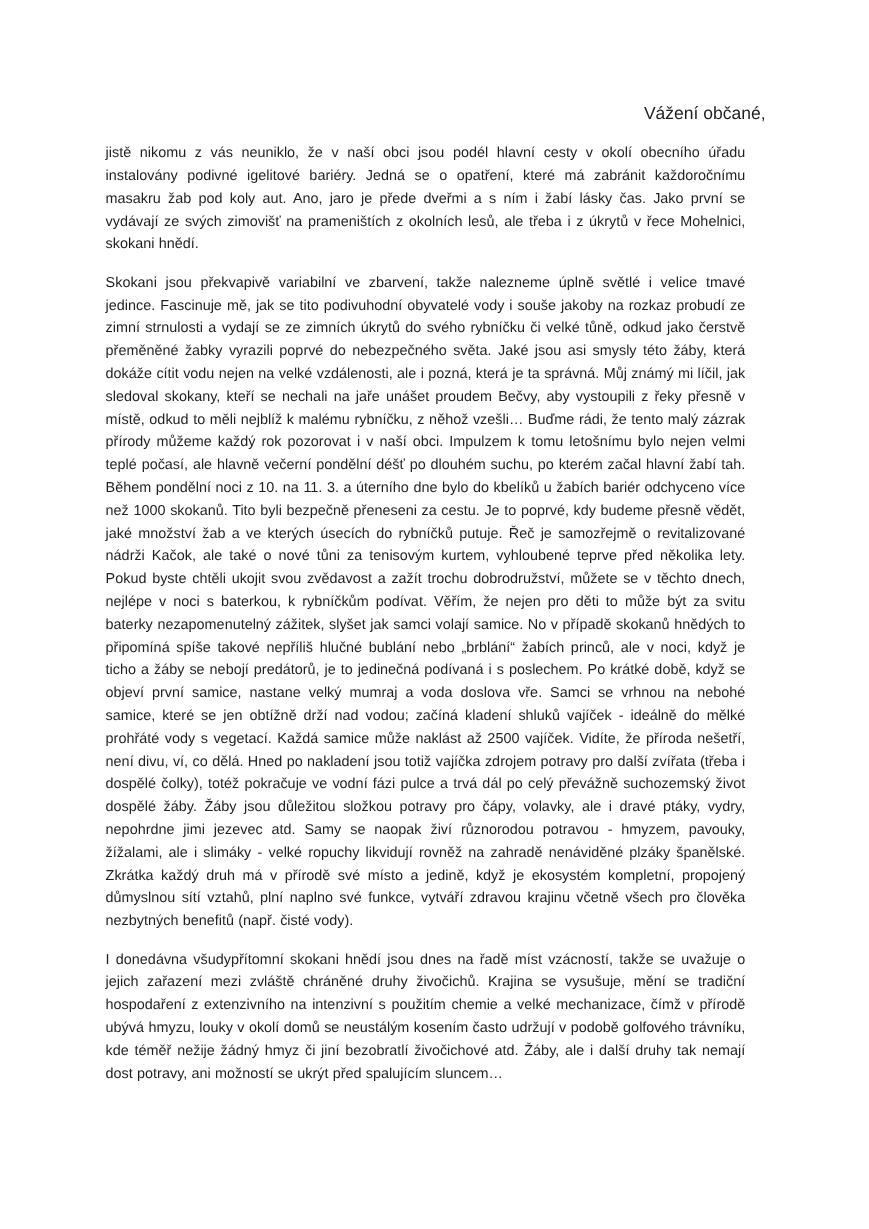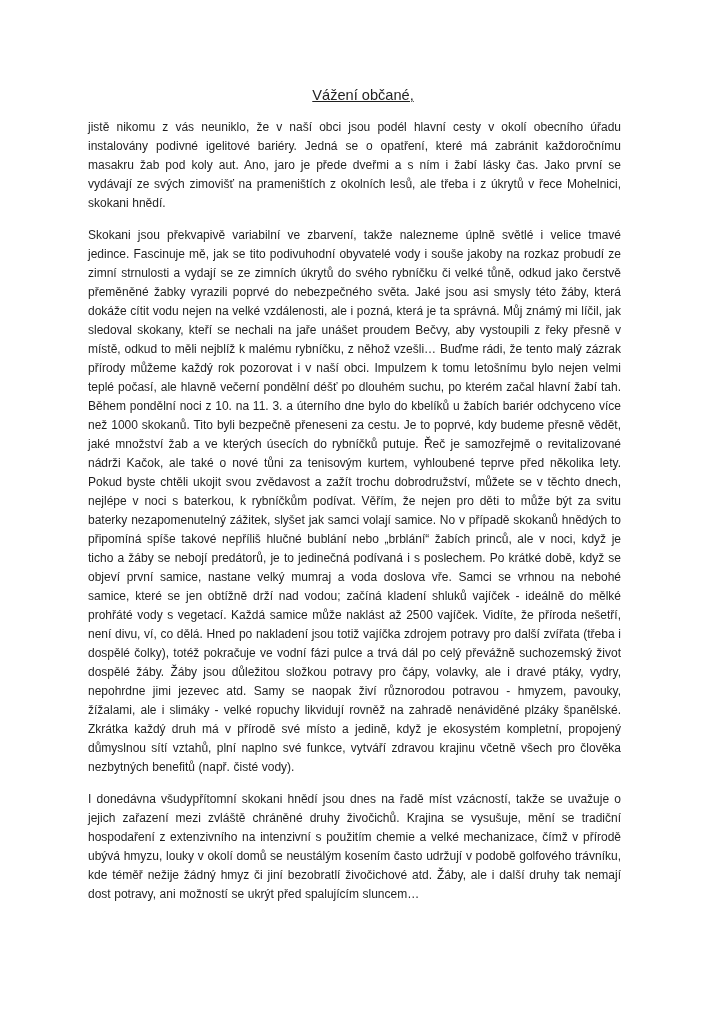--- a/index.html
+++ b/index.html
@@ -27,22 +27,21 @@
     font-size: 12px;
     line-height: 19px;
     text-align: justify;
     text-justify: inter-word;
     word-spacing: 0.02em;
   }
   p.doc-salutation {
     margin: 0 0 13px 0;
     font-size: 14.6px;
     line-height: 19px;
-    text-align: center;
-    text-decoration: underline;
+    text-align: right;
   }
 </style>
 </head>
 <body>
 
 <div class="doc-page">
   <div class="doc-body">
     <p class="doc-salutation">Vážení občané,</p>
     <p class="doc-paragraph">jistě nikomu z vás neuniklo, že v naší obci jsou podél hlavní cesty v okolí obecního úřadu instalovány podivné igelitové bariéry. Jedná se o opatření, které má zabránit každoročnímu masakru žab pod koly aut. Ano, jaro je přede dveřmi a s ním i žabí lásky čas. Jako první se vydávají ze svých zimovišť na prameništích z okolních lesů, ale třeba i z úkrytů v řece Mohelnici, skokani hnědí.</p>
     <p class="doc-paragraph">Skokani jsou překvapivě variabilní ve zbarvení, takže nalezneme úplně světlé i velice tmavé jedince. Fascinuje mě, jak se tito podivuhodní obyvatelé vody i souše jakoby na rozkaz probudí ze zimní strnulosti a vydají se ze zimních úkrytů do svého rybníčku či velké tůně, odkud jako čerstvě přeměněné žabky vyrazili poprvé do nebezpečného světa. Jaké jsou asi smysly této žáby, která dokáže cítit vodu nejen na velké vzdálenosti, ale i pozná, která je ta správná. Můj známý mi líčil, jak sledoval skokany, kteří se nechali na jaře unášet proudem Bečvy, aby vystoupili z řeky přesně v místě, odkud to měli nejblíž k malému rybníčku, z něhož vzešli… Buďme rádi, že tento malý zázrak přírody můžeme každý rok pozorovat i v naší obci. Impulzem k tomu letošnímu bylo nejen velmi teplé počasí, ale hlavně večerní pondělní déšť po dlouhém suchu, po kterém začal hlavní žabí tah. Během pondělní noci z 10. na 11. 3. a úterního dne bylo do kbelíků u žabích bariér odchyceno více než 1000 skokanů. Tito byli bezpečně přeneseni za cestu. Je to poprvé, kdy budeme přesně vědět, jaké množství žab a ve kterých úsecích do rybníčků putuje. Řeč je samozřejmě o revitalizované nádrži Kačok, ale také o nové tůni za tenisovým kurtem, vyhloubené teprve před několika lety. Pokud byste chtěli ukojit svou zvědavost a zažít trochu dobrodružství, můžete se v těchto dnech, nejlépe v noci s baterkou, k rybníčkům podívat. Věřím, že nejen pro děti to může být za svitu baterky nezapomenutelný zážitek, slyšet jak samci volají samice. No v případě skokanů hnědých to připomíná spíše takové nepříliš hlučné bublání nebo „brblání“ žabích princů, ale v noci, když je ticho a žáby se nebojí predátorů, je to jedinečná podívaná i s poslechem. Po krátké době, když se objeví první samice, nastane velký mumraj a voda doslova vře. Samci se vrhnou na nebohé samice, které se jen obtížně drží nad vodou; začíná kladení shluků vajíček - ideálně do mělké prohřáté vody s vegetací. Každá samice může naklást až 2500 vajíček. Vidíte, že příroda nešetří, není divu, ví, co dělá. Hned po nakladení jsou totiž vajíčka zdrojem potravy pro další zvířata (třeba i dospělé čolky), totéž pokračuje ve vodní fázi pulce a trvá dál po celý převážně suchozemský život dospělé žáby. Žáby jsou důležitou složkou potravy pro čápy, volavky, ale i dravé ptáky, vydry, nepohrdne jimi jezevec atd. Samy se naopak živí různorodou potravou - hmyzem, pavouky, žížalami, ale i slimáky - velké ropuchy likvidují rovněž na zahradě nenáviděné plzáky španělské. Zkrátka každý druh má v přírodě své místo a jedině, když je ekosystém kompletní, propojený důmyslnou sítí vztahů, plní naplno své funkce, vytváří zdravou krajinu včetně všech pro člověka nezbytných benefitů (např. čisté vody).</p>

